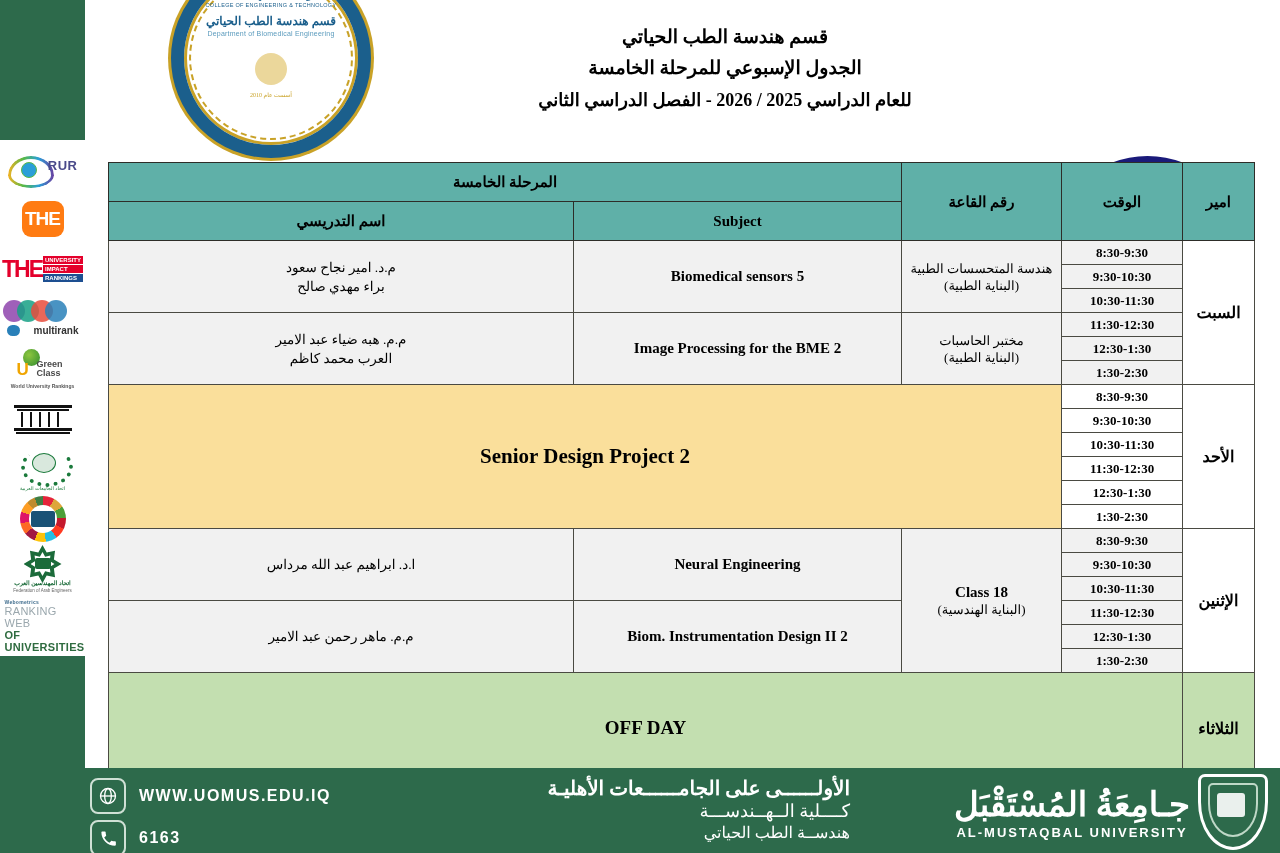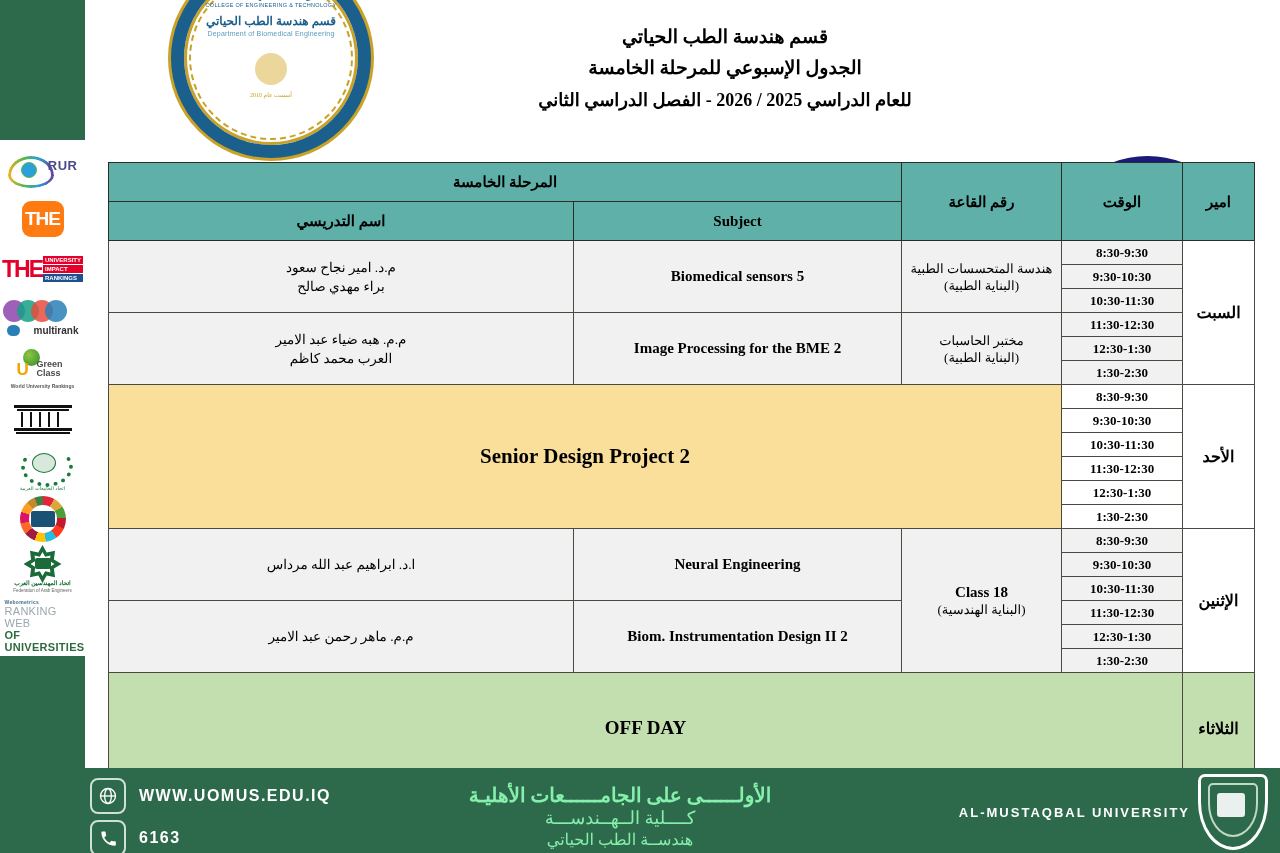--- a/index.html
+++ b/index.html
@@ -325,22 +325,22 @@
   .fl-ico{
     width:32px;height:32px;border:2px solid #cfe0d5;border-radius:8px;
     display:flex;align-items:center;justify-content:center;
     margin-right:13px;color:#fff;
   }
   .fl-txt{
     color:#fff;font-family:"Liberation Sans",sans-serif;font-weight:bold;
     font-size:16px;letter-spacing:1.5px;
   }
   .footer-center{
-    position:absolute;left:390px;top:15px;width:460px;text-align:center;
-    direction:rtl;color:#86efac;
+    position:absolute;left:390px;top:8px;width:460px;
+    direction:rtl;color:#ffffff;
   }
   .fc1{font-size:20px;font-weight:bold;letter-spacing:0px;line-height:24px;}
   .fc2{font-size:18px;line-height:22px;}
   .fc3{font-size:16px;line-height:22px;}
   .footer-right{
     position:absolute;right:12px;top:6px;display:flex;align-items:center;
   }
   .fr-text{text-align:center;margin-right:8px;}
   .fr-ar{color:#fff;font-size:34px;font-weight:bold;direction:rtl;line-height:40px;}
   .fr-en{color:#fff;font-family:"Liberation Sans",sans-serif;font-size:13px;
@@ -643,19 +643,20 @@
   </div>
 
   <div class="footer-center">
     <div class="fc1">الأولــــــى على الجامــــــعات الأهليـة</div>
     <div class="fc2">كــــلية الــهــندســـة</div>
     <div class="fc3">هندســة الطب الحياتي</div>
   </div>
 
   <div class="footer-right">
     <div class="fr-text">
+      <div class="fr-ar">جـامِعَةُ المُسْتَقْبَل</div>
       <div class="fr-en">AL-MUSTAQBAL  UNIVERSITY</div>
     </div>
     <div class="fr-shield">
         <div class="in"></div>
       </div>
   </div>
 </div>
 
 </body></html>

